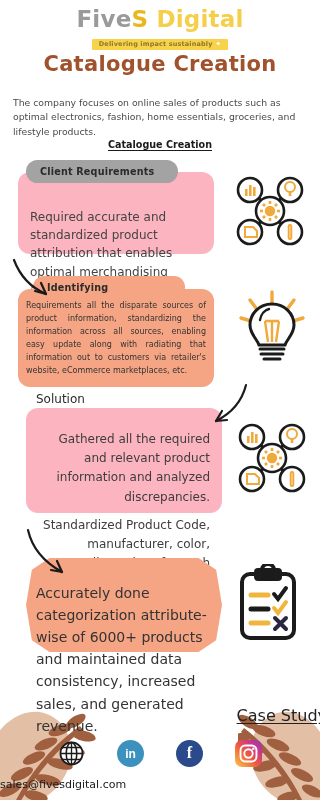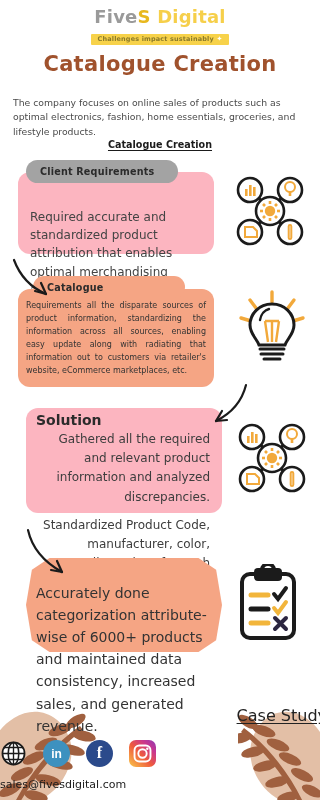--- a/index.html
+++ b/index.html
@@ -6,21 +6,21 @@
   html, body {
     width: 320px; height: 800px;
     background: #ffffff;
     font-family: "DejaVu Sans", "Liberation Sans", sans-serif;
     overflow: hidden;
   }
   .page { position: relative; width: 320px; height: 800px; background:#fff; overflow:hidden; }
 
   
   .logo-wrap { position:absolute; top:8px; left:0; width:320px; text-align:center; }
-  .logo-text { font-size:18px; font-weight:700; letter-spacing:0.2px; line-height:1; }
+  .logo-text { font-size:23px; font-weight:700; letter-spacing:0.2px; line-height:1; }
   .logo-five { color:#9a9a9a; }
   .logo-s { color:#e8b81e; }
   .logo-digital { color:#f6cf4a; }
   .logo-tag {
     display:inline-block; margin-top:3px; background:#f7d24a; color:#8a7a2a;
     font-size:6.5px; letter-spacing:0.15px; padding:1.5px 7px 1.5px 7px; border-radius:1px;
     font-weight:600;
   }
   .logo-tag .spark { color:#ffffff; font-size:7px; }
 
@@ -55,21 +55,21 @@
   #req-body   { left:18px; top:172px; width:196px; height:82px; background:#fcb5c0; }
   #req-text   { left:30px; top:208px; width:175px; font-size:12px; line-height:1.52; color:#444; }
 
   
   #chal-ribbon { left:33px; top:276px; width:152px; height:22px; background:#f5a584; }
   #chal-body   { left:18px; top:289px; width:196px; height:98px; background:#f5a584; }
   #chal-text   { left:26px; top:300px; width:180px; text-align:justify; font-size:8px; line-height:1.62; color:#333; }
 
   
   #sol-body   { left:26px; top:408px; width:196px; height:105px; background:#fcb5c0; }
-  #sol-title  { position:absolute; left:36px; top:412px; font-size:14px; font-weight:700; color:#2b2b2b; }
+  #sol-title  { position:absolute; left:36px; top:392px; font-size:12px; font-weight:400; color:#2b2b2b; }
   #sol-text   { left:38px; top:430px; width:172px; text-align:right; font-size:12px; line-height:1.6; color:#3d3d3d; }
   #sol-text p + p { margin-top:9px; }
 
   
   #res-shape {
     left:26px; top:556px; width:196px; height:98px; background:#f5a584;
     clip-path: polygon(3% 14%, 12% 2%, 88% 2%, 97% 14%, 100% 50%, 97% 86%, 88% 98%, 12% 98%, 3% 86%, 0% 50%);
     border-radius:10px;
   }
   #res-title { position:absolute; left:26px; top:562px; width:196px; text-align:center; font-size:9.6px; font-weight:700; color:#2b2b2b; }
@@ -81,21 +81,21 @@
   
   .icon-box { position:absolute; }
 
   
   .case-study {
     position:absolute; top:706px; left:7px; width:320px; text-align:right;
     font-size:16px; color:#222; text-decoration:underline; text-underline-offset:2px;
   }
   .socials {
     position:absolute; top:740px; left:0; width:320px;
-    display:flex; justify-content:flex-start; align-items:center; gap:16px;
+    display:flex; justify-content:center; align-items:center; gap:32px;
   }
   .soc { width:27px; height:27px; display:flex; align-items:center; justify-content:center; }
   .soc-li { background:#3d91bf; border-radius:50%; color:#fff; font-size:12px; font-weight:700; font-family:"Liberation Sans",sans-serif; }
   .soc-fb { background:#2b4a8b; border-radius:50%; color:#fff; font-size:16px; font-weight:700; font-family:"Liberation Serif",serif; line-height:1; padding-bottom:2px; }
   .soc-ig { border-radius:7px; background:linear-gradient(45deg,#f9c84b 0%,#ef5b3c 45%,#c9368f 75%,#8b3ab5 100%); }
   .email {
     position:absolute; top:778px; left:0; width:320px; text-align:left;
     font-size:11px; color:#1b1b1b;
   }
   .leaf { position:absolute; }
@@ -136,21 +136,21 @@
       <ellipse cx="27" cy="66" rx="12" ry="5" transform="rotate(-14 27 66)"></ellipse>
       <ellipse cx="64" cy="75" rx="12" ry="5" transform="rotate(26 64 75)"></ellipse>
       <ellipse cx="39" cy="82" rx="12" ry="5" transform="rotate(-14 39 82)"></ellipse>
       <ellipse cx="74" cy="91" rx="11" ry="5" transform="rotate(26 74 91)"></ellipse>
       <ellipse cx="50" cy="97" rx="11" ry="5" transform="rotate(-14 50 97)"></ellipse>
     </g>
   </svg>
 
   <div class="logo-wrap">
     <div class="logo-text"><span class="logo-five">Five</span><span class="logo-s">S</span><span class="logo-digital"> Digital</span></div>
-    <div class="logo-tag"><span>Challenges impact sustainably</span><span class="spark"> ✦</span></div>
+    <div class="logo-tag"><span>Delivering impact sustainably</span><span class="spark"> ✦</span></div>
   </div>
 
   <div class="main-title">Catalogue Creation</div>
 
   <div class="intro">The company focuses on online sales of products such as optimal electronics, fashion, home essentials, groceries, and lifestyle products.</div>
   <div class="intro-sub">Catalogue Creation</div>
 
   <div class="body-box" id="req-body"></div>
   <div class="ribbon" id="req-ribbon">
     <span>Client Requirements</span>
@@ -193,21 +193,21 @@
     </g>
   </svg>
 
   <svg class="arrow" style="left:8px; top:258px;" width="56" height="48" viewBox="0 0 56 48">
     <path d="M6 2 C12 18 24 30 38 36" stroke="#1b1b1b" stroke-width="2.2" fill="none" stroke-linecap="round"></path>
     <path d="M38 36 L27 33 M38 36 L33 25" stroke="#1b1b1b" stroke-width="2.2" fill="none" stroke-linecap="round"></path>
   </svg>
 
   <div class="body-box" id="chal-body"></div>
   <div class="ribbon" id="chal-ribbon">
-    <span>Catalogue</span>
+    <span>Identifying</span>
   </div>
   <div class="body-text" id="chal-text">Requirements all the disparate sources of product information, standardizing the information across all sources, enabling easy update along with radiating that information out to customers via retailer's website, eCommerce marketplaces, etc.</div>
 
   <svg class="icon-box" style="left:238px; top:290px;" width="68" height="76" viewBox="0 0 68 76">
     <g stroke="#f2a93b" stroke-width="3.4" stroke-linecap="round">
       <line x1="34" y1="2" x2="34" y2="12"></line>
       <line x1="12" y1="10" x2="18" y2="18"></line>
       <line x1="56" y1="10" x2="50" y2="18"></line>
       <line x1="3" y1="28" x2="13" y2="31"></line>
       <line x1="65" y1="28" x2="55" y2="31"></line>

